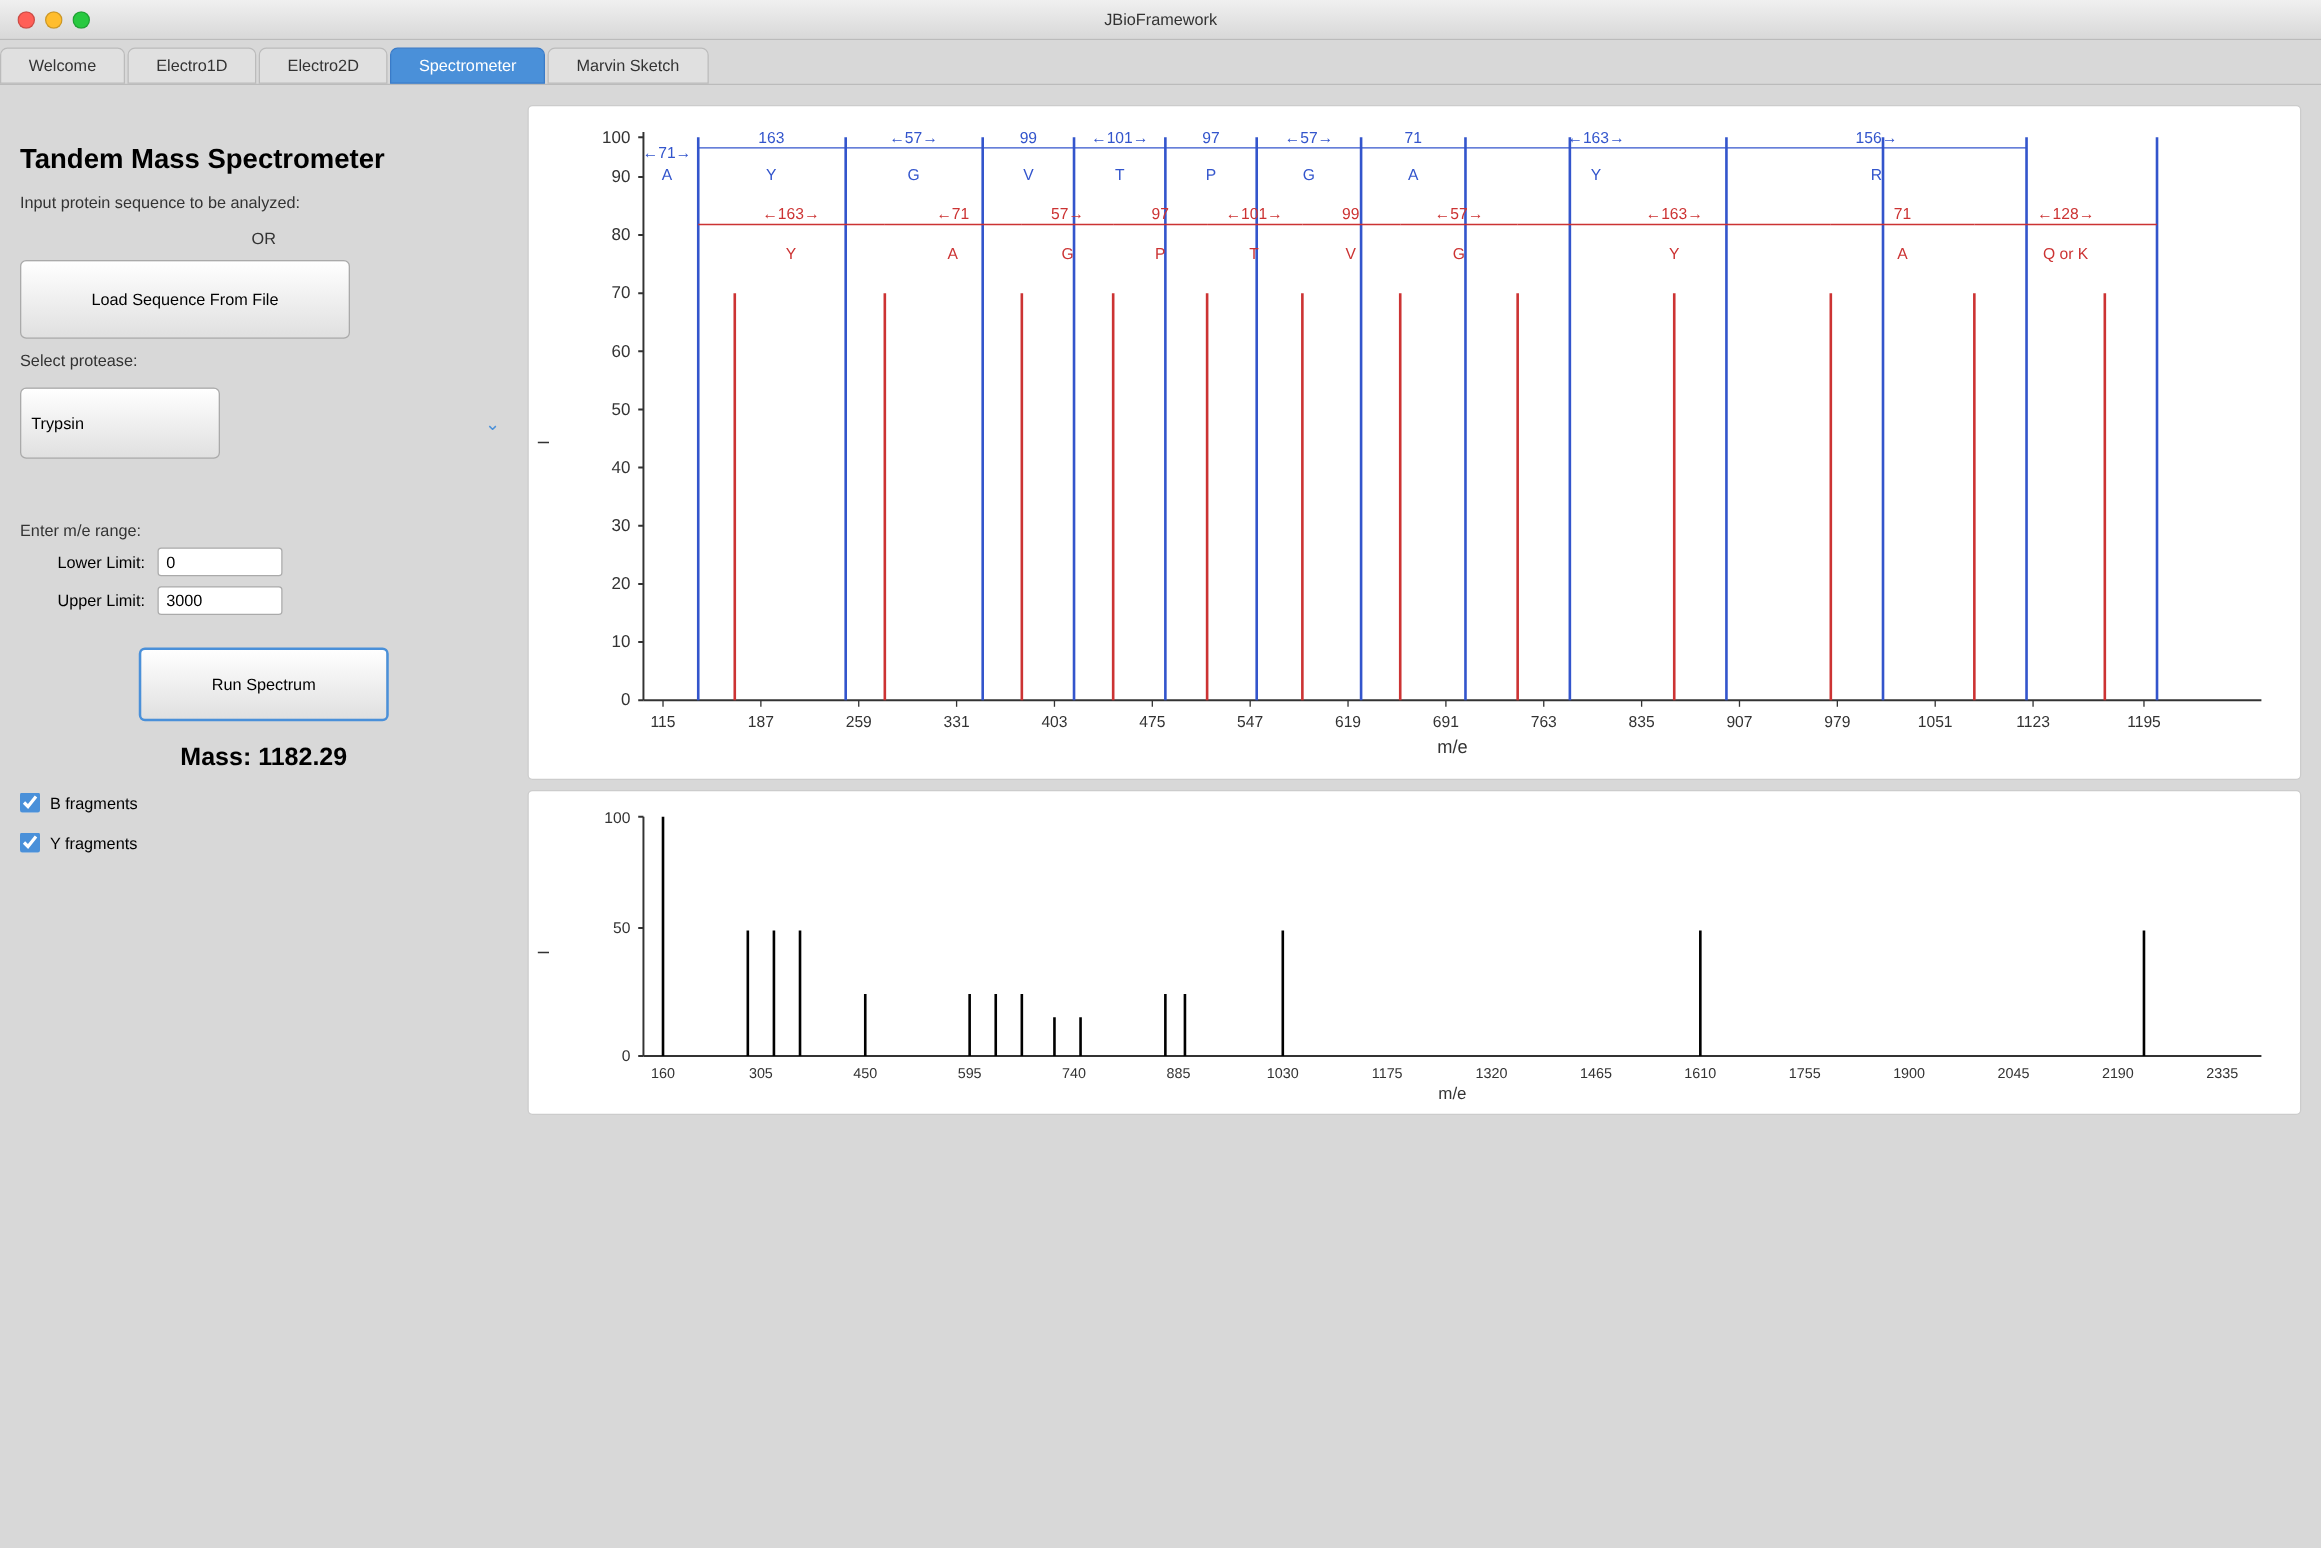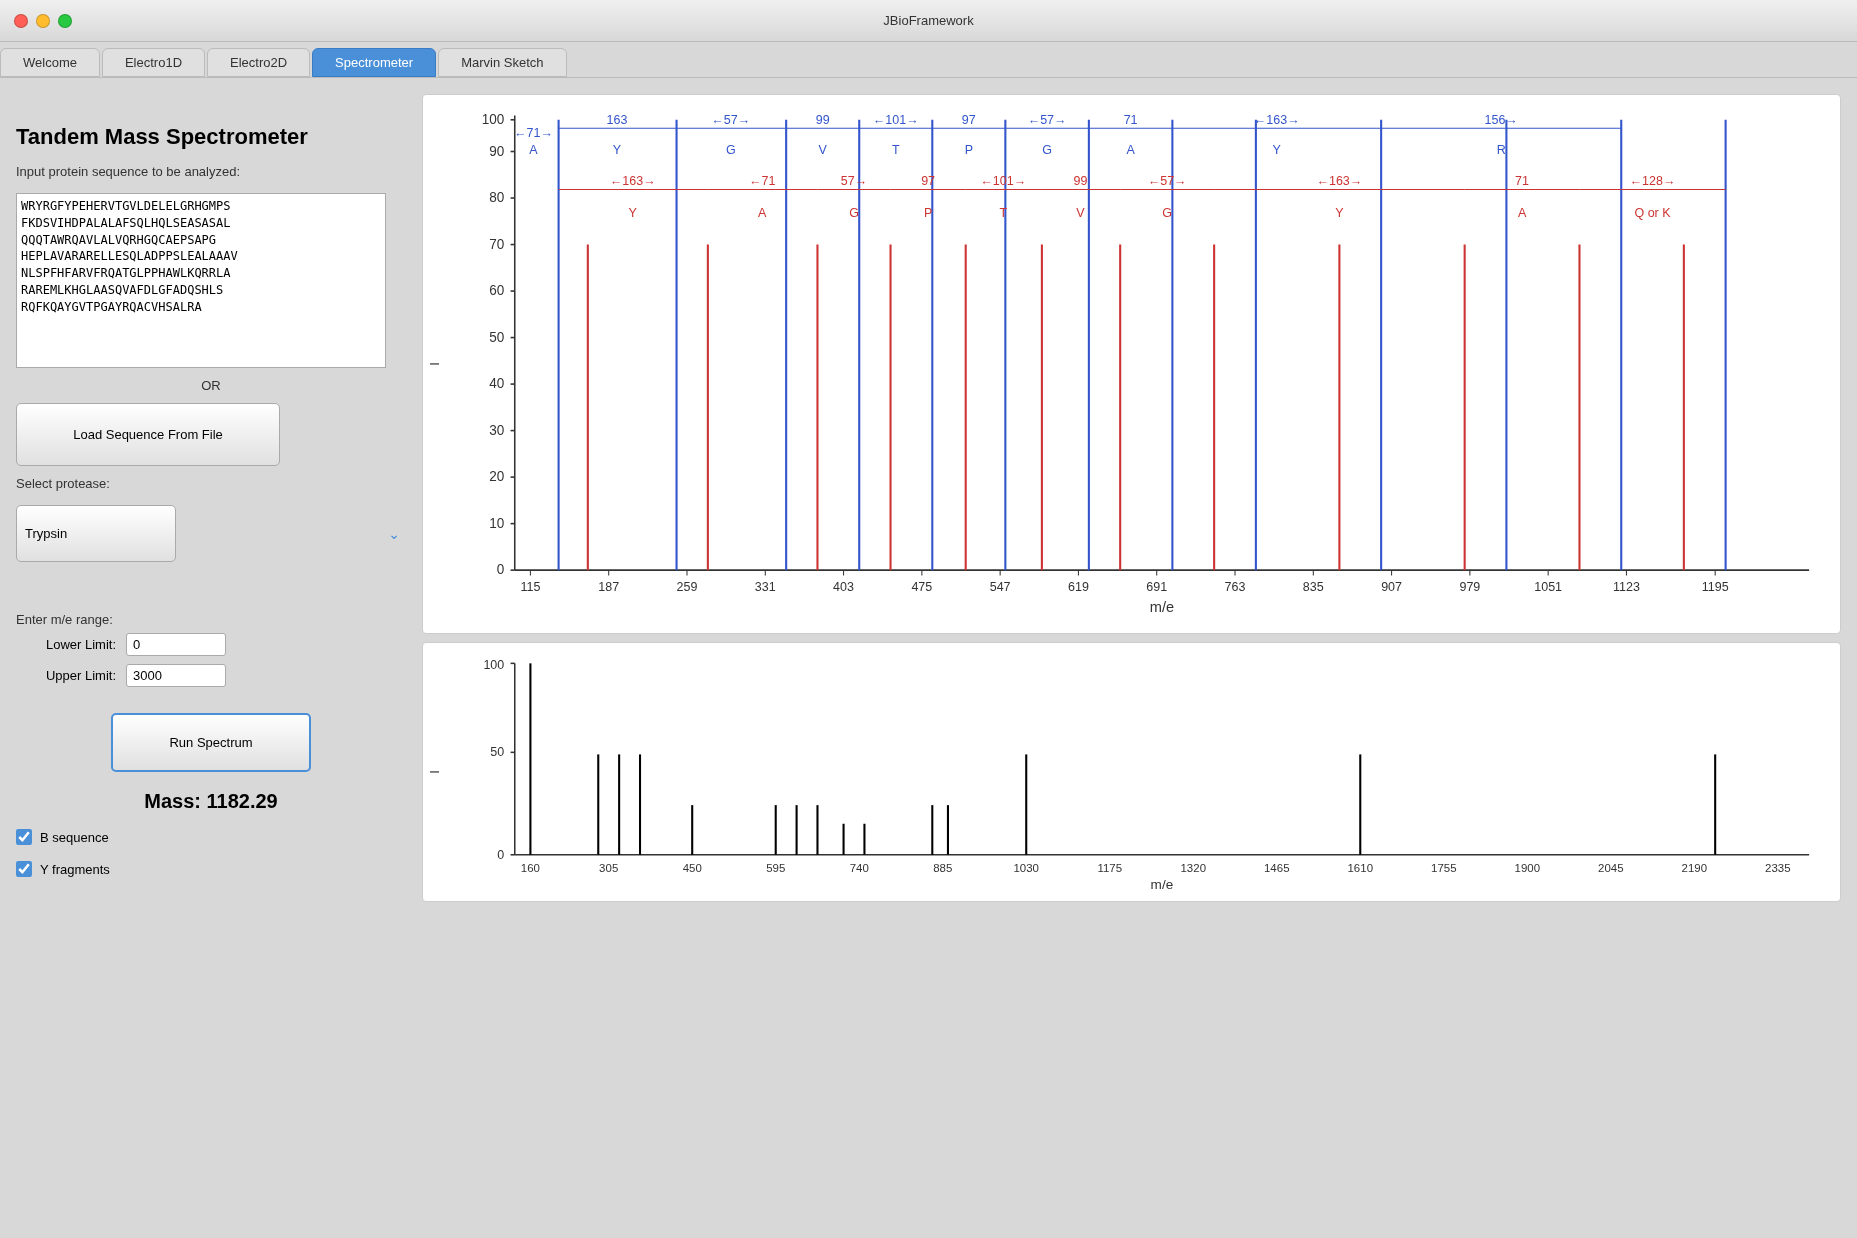--- a/index.html
+++ b/index.html
@@ -6,21 +6,21 @@
     body {
       font-family: -apple-system, BlinkMacSystemFont, "Helvetica Neue", Arial, sans-serif;
       background: #e8e8e8;
       width: 1857px;
       min-height: 1238px;
       display: flex;
       flex-direction: column;
     }
     .title-bar {
       background: linear-gradient(to bottom, #f0f0f0, #d8d8d8);
-      height: 42px;
+      height: 32px;
       display: flex;
       align-items: center;
       justify-content: center;
       position: relative;
       border-bottom: 1px solid #bbb;
     }
     .title-bar-title {
       font-size: 13px;
       font-weight: 500;
       color: #333;
@@ -256,27 +256,20 @@
   <div class="tab">Electro2D</div>
   <div class="tab active">Spectrometer</div>
   <div class="tab">Marvin Sketch</div>
 </div>
 
 <div class="main-content">
 
   <div class="left-panel">
     <div class="panel-title">Tandem Mass Spectrometer</div>
     <div class="input-label">Input protein sequence to be analyzed:</div>
-    <textarea class="sequence-textarea" style="">WRYRGFYPEHERVTGVLDELELGRHGMPS
-FKDSVIHDPALALAFSQLHQLSEASASAL
-QQQTAWRQAVLALVQRHGQCAEPSAPG
-HEPLAVARARELLESQLADPPSLEALAAAV
-NLSPFHFARVFRQATGLPPHAWLKQRRLA
-RAREMLKHGLAASQVAFDLGFADQSHLS
-RQFKQAYGVTPGAYRQACVHSALRA</textarea>
     <div class="or-label">OR</div>
     <button class="load-btn">Load Sequence From File</button>
     <div class="input-label">Select protease:</div>
     <div class="select-wrapper">
       <select class="protease-select">
         <option>Trypsin</option>
         <option>Chymotrypsin</option>
         <option>LysC</option>
         <option>AspN</option>
       </select>
@@ -290,21 +283,21 @@
       </div>
       <div class="limit-row">
         <span class="limit-label">Upper Limit:</span>
         <input class="limit-input" type="text" value="3000" style="">
       </div>
     </div>
     <button class="run-btn">Run Spectrum</button>
     <div class="mass-display">Mass: 1182.29</div>
     <div class="checkbox-row">
       <input type="checkbox" checked="" id="b-frag" style="">
-      <label class="checkbox-label" for="b-frag">B sequence</label>
+      <label class="checkbox-label" for="b-frag">B fragments</label>
     </div>
     <div class="checkbox-row">
       <input type="checkbox" checked="" id="y-frag" style="">
       <label class="checkbox-label" for="y-frag">Y fragments</label>
     </div>
   </div>
 
   <div class="right-panel">
 
     <div class="chart-container">

